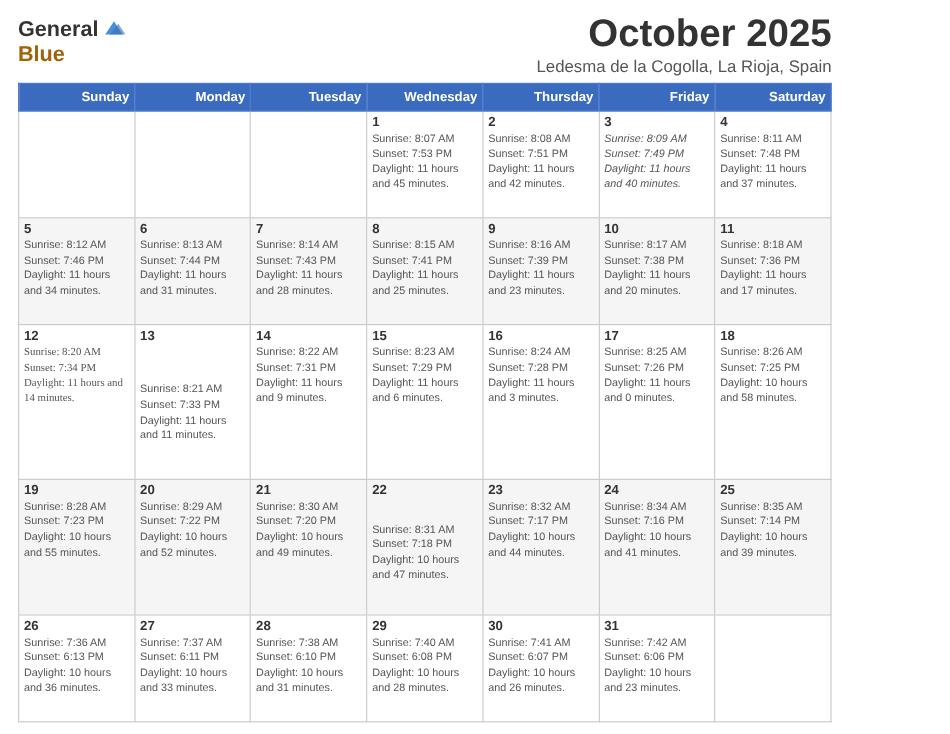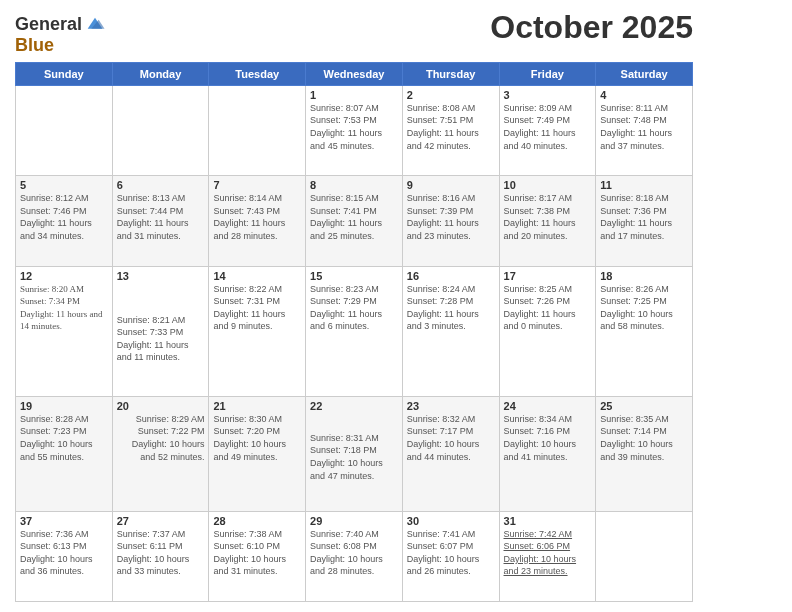--- a/index.html
+++ b/index.html
@@ -63,21 +63,21 @@
       border-collapse: collapse;
       width: 100%;
       table-layout: fixed;
     }
     .calendar th {
       background-color: #3a6bbf;
       color: #fff;
       font-size: 11px;
       font-weight: bold;
       padding: 5px 4px;
-      text-align: center;
+      text-align: right;
       border: 1px solid #4a7bcf;
     }
     .calendar td {
       vertical-align: top;
       border: 1px solid #ccc;
       padding: 3px 4px;
       font-size: 9.5px;
       color: #333;
       background: #fff;
     }
@@ -110,20 +110,21 @@
           <svg class="logo-icon" viewBox="0 0 30 30" xmlns="http://www.w3.org/2000/svg">
             <polygon points="5,20 15,5 25,20" fill="#4a90d9"></polygon>
             <polygon points="10,20 20,8 28,20" fill="#3a70b0" opacity="0.6"></polygon>
           </svg>
         </div>
         <span class="logo-text"><span>Blue</span></span>
       </div>
     </div>
     <div class="title-area">
       <div class="month-title">October 2025</div>
+      <div class="location">Ledesma de la Cogolla, La Rioja, Spain</div>
     </div>
   </div>
 
   <table class="calendar">
     <thead>
       <tr id="days-header">
           <th>Sunday</th>
           <th>Monday</th>
           <th>Tuesday</th>
           <th>Wednesday</th>
@@ -144,21 +145,21 @@
 Daylight: 11 hours and 45 minutes.</div>
           </td>
           <td>
             <span class="day-num">2</span>
             <div class="day-info" style="white-space: pre-line;">Sunrise: 8:08 AM
 Sunset: 7:51 PM
 Daylight: 11 hours and 42 minutes.</div>
           </td>
           <td>
             <span class="day-num">3</span>
-            <div class="day-info" style="white-space: pre-line;">Sunrise: 8:09 AM
+            <div class="day-info" style="white-space: pre-line; font-style: italic;">Sunrise: 8:09 AM
 Sunset: 7:49 PM
 Daylight: 11 hours and 40 minutes.</div>
           </td>
           <td>
             <span class="day-num">4</span>
             <div class="day-info" style="white-space: pre-line;">Sunrise: 8:11 AM
 Sunset: 7:48 PM
 Daylight: 11 hours and 37 minutes.</div>
           </td>
         </tr>
@@ -252,21 +253,21 @@
         </tr>
         <tr>
           <td>
             <span class="day-num">19</span>
             <div class="day-info" style="white-space: pre-line;">Sunrise: 8:28 AM
 Sunset: 7:23 PM
 Daylight: 10 hours and 55 minutes.</div>
           </td>
           <td>
             <span class="day-num">20</span>
-            <div class="day-info" style="white-space: pre-line; text-align: right;">Sunrise: 8:29 AM
+            <div class="day-info" style="white-space: pre-line;">Sunrise: 8:29 AM
 Sunset: 7:22 PM
 Daylight: 10 hours and 52 minutes.</div>
           </td>
           <td>
             <span class="day-num">21</span>
             <div class="day-info" style="white-space: pre-line;">Sunrise: 8:30 AM
 Sunset: 7:20 PM
 Daylight: 10 hours and 49 minutes.</div>
           </td>
           <td>
@@ -289,21 +290,21 @@
           </td>
           <td>
             <span class="day-num">25</span>
             <div class="day-info" style="white-space: pre-line;">Sunrise: 8:35 AM
 Sunset: 7:14 PM
 Daylight: 10 hours and 39 minutes.</div>
           </td>
         </tr>
         <tr>
           <td>
-            <span class="day-num">37</span>
+            <span class="day-num">26</span>
             <div class="day-info" style="white-space: pre-line;">Sunrise: 7:36 AM
 Sunset: 6:13 PM
 Daylight: 10 hours and 36 minutes.</div>
           </td>
           <td>
             <span class="day-num">27</span>
             <div class="day-info" style="white-space: pre-line;">Sunrise: 7:37 AM
 Sunset: 6:11 PM
 Daylight: 10 hours and 33 minutes.</div>
           </td>
@@ -320,21 +321,21 @@
 Daylight: 10 hours and 28 minutes.</div>
           </td>
           <td>
             <span class="day-num">30</span>
             <div class="day-info" style="white-space: pre-line;">Sunrise: 7:41 AM
 Sunset: 6:07 PM
 Daylight: 10 hours and 26 minutes.</div>
           </td>
           <td>
             <span class="day-num">31</span>
-            <div class="day-info" style="white-space: pre-line; text-decoration: underline;">Sunrise: 7:42 AM
+            <div class="day-info" style="white-space: pre-line;">Sunrise: 7:42 AM
 Sunset: 6:06 PM
 Daylight: 10 hours and 23 minutes.</div>
           </td>
           <td class="empty"></td>
         </tr>
       </tbody>
   </table>
 </div>
 
 </body></html>

